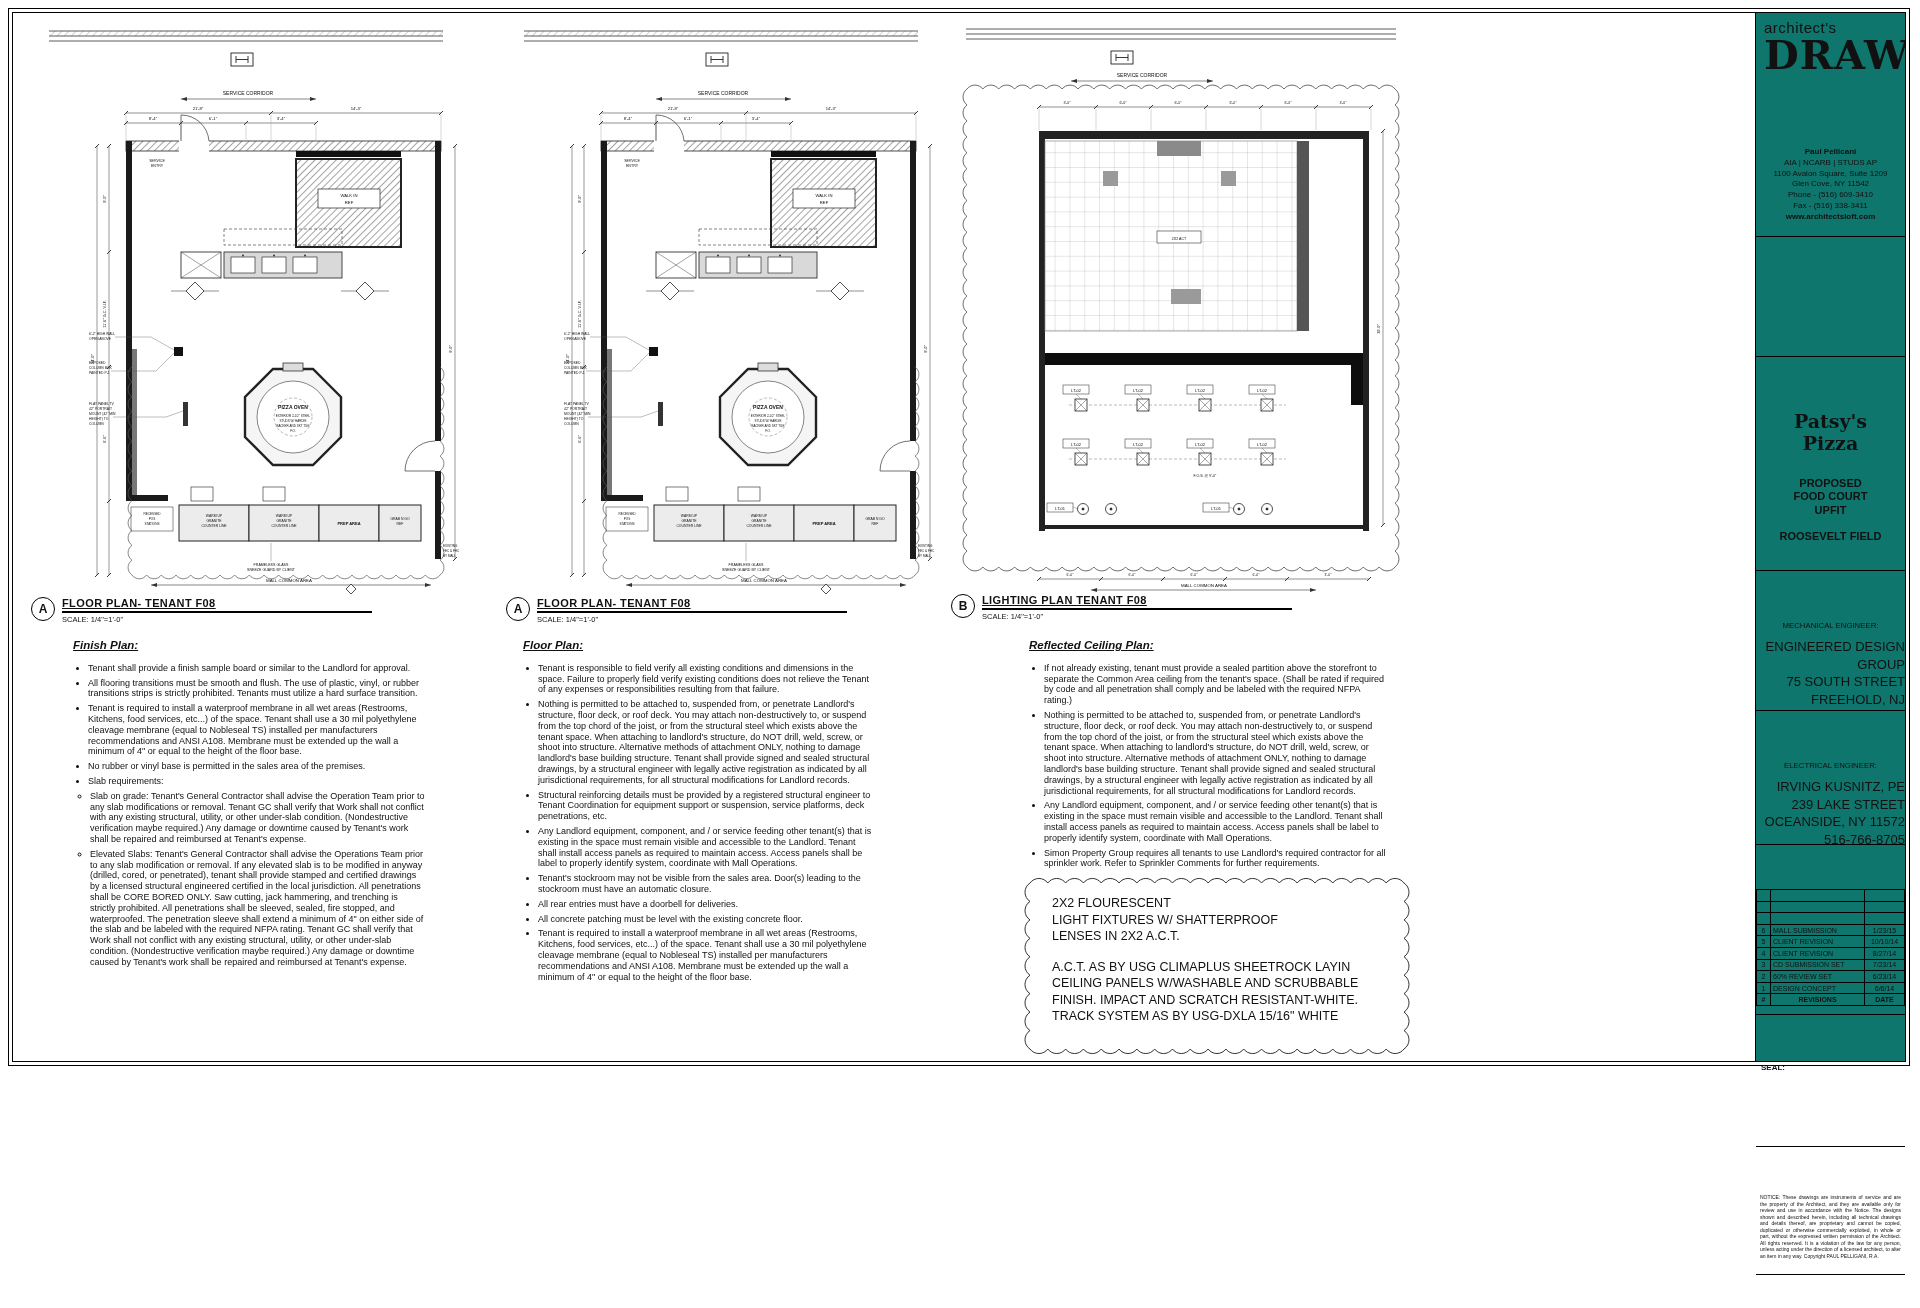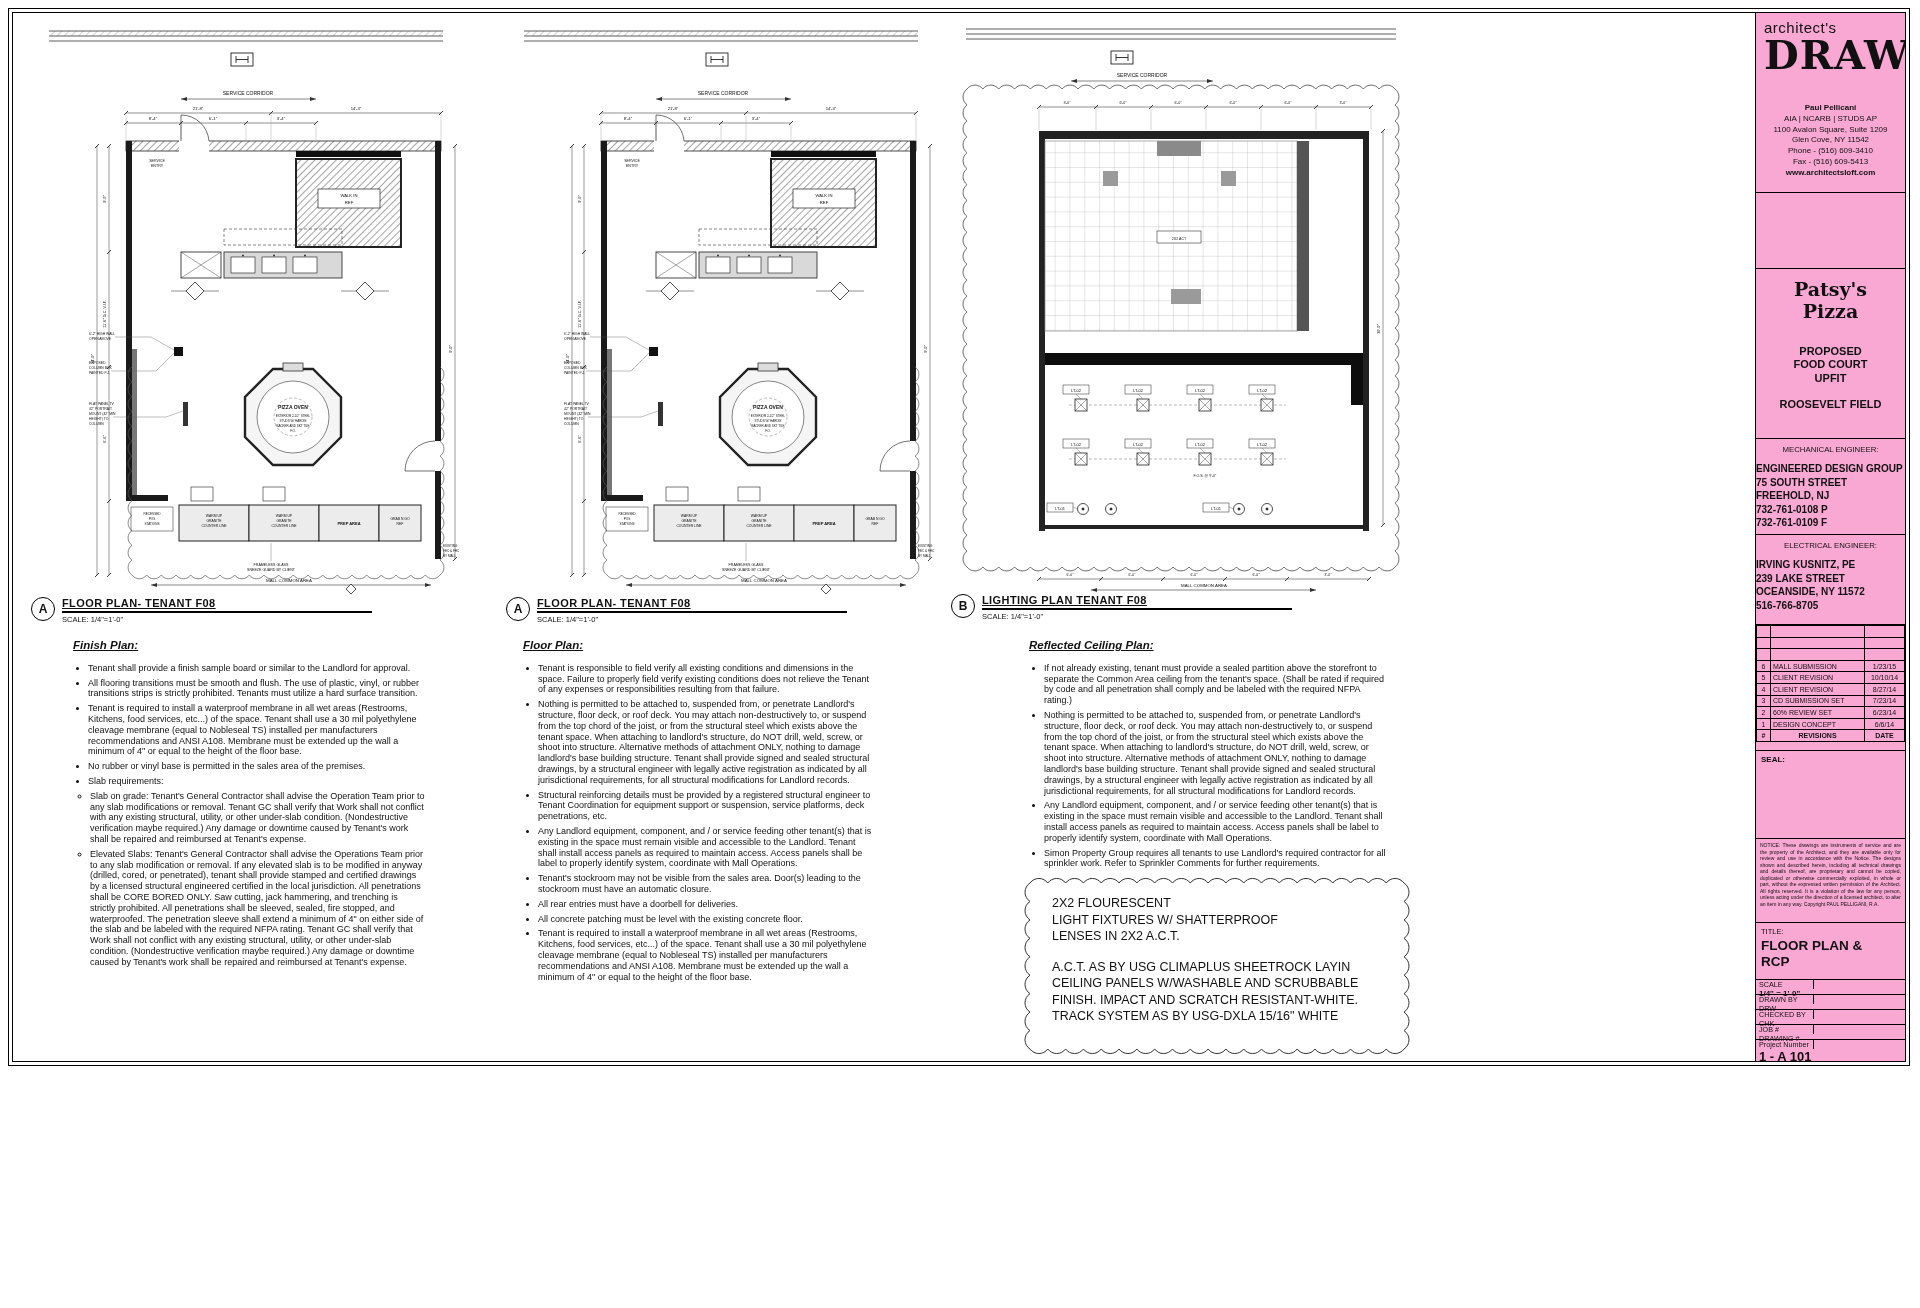--- a/index.html
+++ b/index.html
@@ -33,39 +33,39 @@
   ul.nlist.sub { list-style:circle; padding-left:17px; margin-top:2px; }
 
   .cloud-note { position:absolute; width:402px; height:190px; }
   .cloud-note svg { position:absolute; left:0; top:0; }
   .cn-text { position:absolute; left:36px; top:24px; right:26px; font-size:12.5px; line-height:1.32; }
   .cn-text p { margin:0 0 14px 0; white-space:pre-line; }
 
   
   #tb {
     position:absolute; top:4px; right:4px; bottom:4px; width:150px;
-    border-left:1.4px solid #000; display:flex; flex-direction:column; background:#f9a8d4;
+    border-left:1.4px solid #000; display:flex; flex-direction:column; background:#0f766e;gap:44px;
   }
   .tb-sec { border-bottom:1px solid #000; overflow:hidden; flex:0 0 auto; }
   .tb-logo { height:88px; border-bottom:none; padding:6px 4px 0 8px; }
   .logo-row { display:flex; justify-content:space-between; }
   .logo-arch { font-size:15px; letter-spacing:0.5px; }
   .logo-loft { font-family:"DejaVu Serif", serif; font-size:40px; font-weight:bold; letter-spacing:1px; line-height:0.95; }
   .logo-pllc { writing-mode:vertical-rl; font-size:7.5px; letter-spacing:4px; padding-top:4px; }
   .tb-contact { height:92px; text-align:center; font-size:8px; line-height:1.35; padding-top:2px; }
   .c-line.b { font-weight:bold; }
   .tb-gap { height:76px; }
   .tb-project { height:170px; text-align:center; padding-top:10px; }
   .proj-name { font-family:"DejaVu Serif", serif; font-size:19px; font-weight:bold; white-space:pre-line; line-height:1.15; }
   .proj-sub { font-size:11px; font-weight:bold; white-space:pre-line; margin-top:22px; line-height:1.25; }
   .proj-sub2 { font-size:11px; font-weight:bold; margin-top:12px; }
   .tb-mech { height:96px; }
   .tb-elec { height:90px; }
   .eng-h { text-align:center; font-size:7.8px; margin:6px 0 8px 0; }
-  .eng-l { text-align:left; font-size:10px; line-height:1.35;font-weight:bold; }
+  .eng-l { text-align:right; font-size:13px; line-height:1.35; }
   .tb-rev { height:126px; }
   table.rev { width:100%; border-collapse:collapse; table-layout:fixed; }
   table.rev td { border:0.7px solid #000; height:11.6px; font-size:7px; padding:0 2px; overflow:hidden; white-space:nowrap; }
   table.rev td.n { width:14px; text-align:center; }
   table.rev td.d { width:40px; text-align:center; }
   table.rev tr.hd td { font-weight:bold; text-align:center; }
   .tb-seal { height:88px; padding:4px 5px; font-size:8px;font-weight:bold; }
   .tb-notice { height:84px; font-size:5px; line-height:1.3; padding:3px 4px; text-align:justify; }
   .tb-title { height:57px; padding:4px 5px; }
   .t-lbl { font-size:7.5px; }
@@ -822,21 +822,21 @@
         <div class="logo-pllc">PLLC</div>
       </div>
     </div>
 
     <div class="tb-sec tb-contact">
       <div class="c-line b">Paul Pellicani</div>
       <div class="c-line">AIA | NCARB | STUDS AP</div>
       <div class="c-line">1100 Avalon Square, Suite 1209</div>
       <div class="c-line">Glen Cove, NY 11542</div>
       <div class="c-line">Phone - (516) 609-3410</div>
-      <div class="c-line">Fax - (516) 609-5413</div>
+      <div class="c-line">Fax - (516) 338-3411</div>
       <div class="c-line b">www.architectsloft.com</div>
     </div>
 
     <div class="tb-sec tb-gap"></div>
 
     <div class="tb-sec tb-project">
       <div class="proj-name">Patsy's
 Pizza</div>
       <div class="proj-sub">PROPOSED
 FOOD COURT

